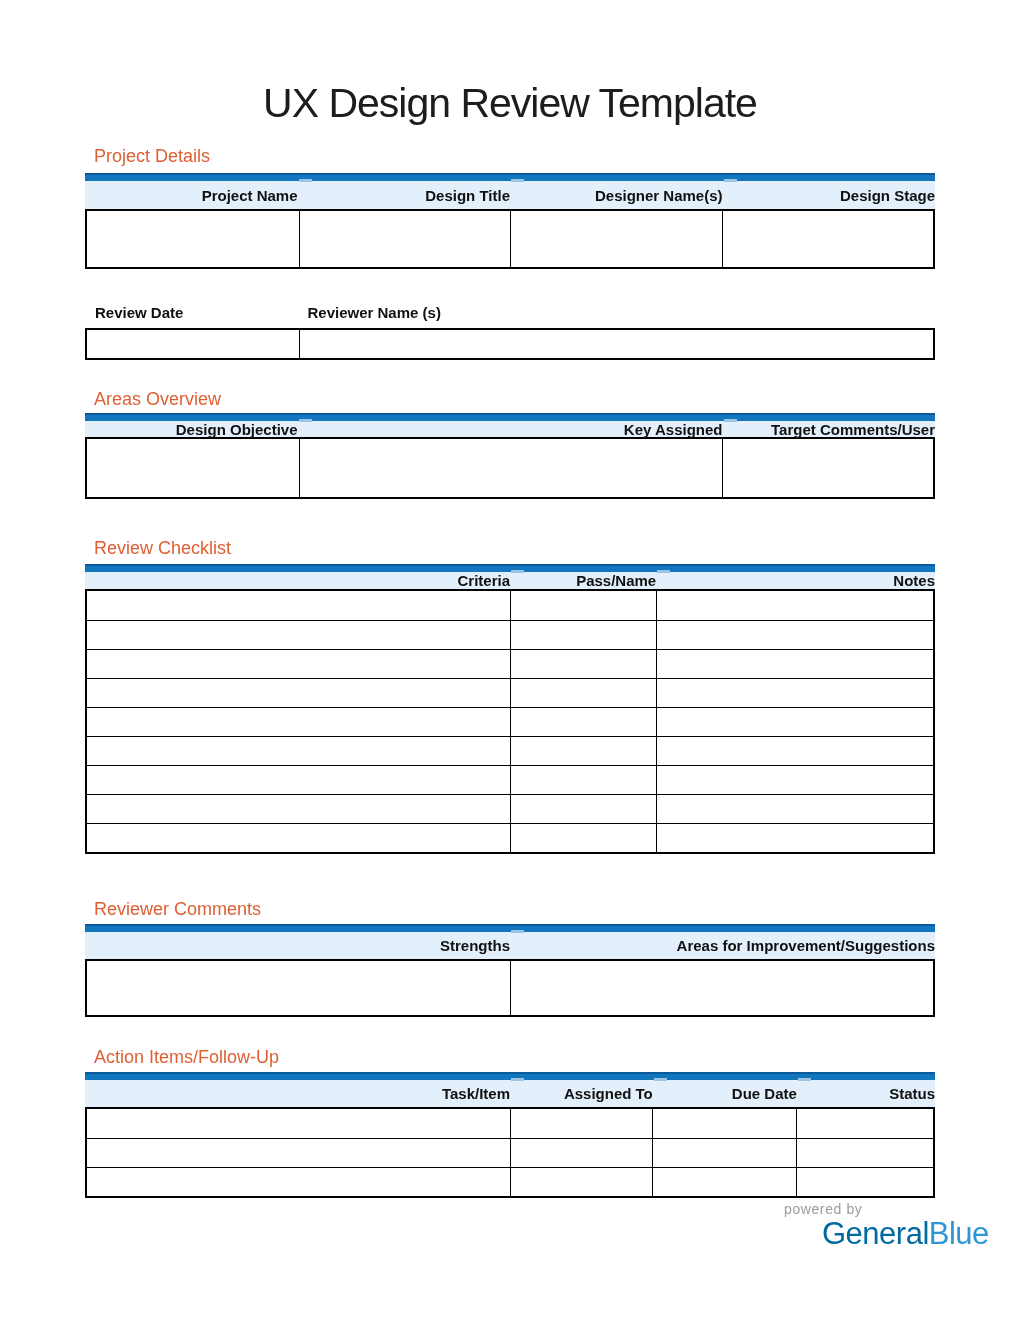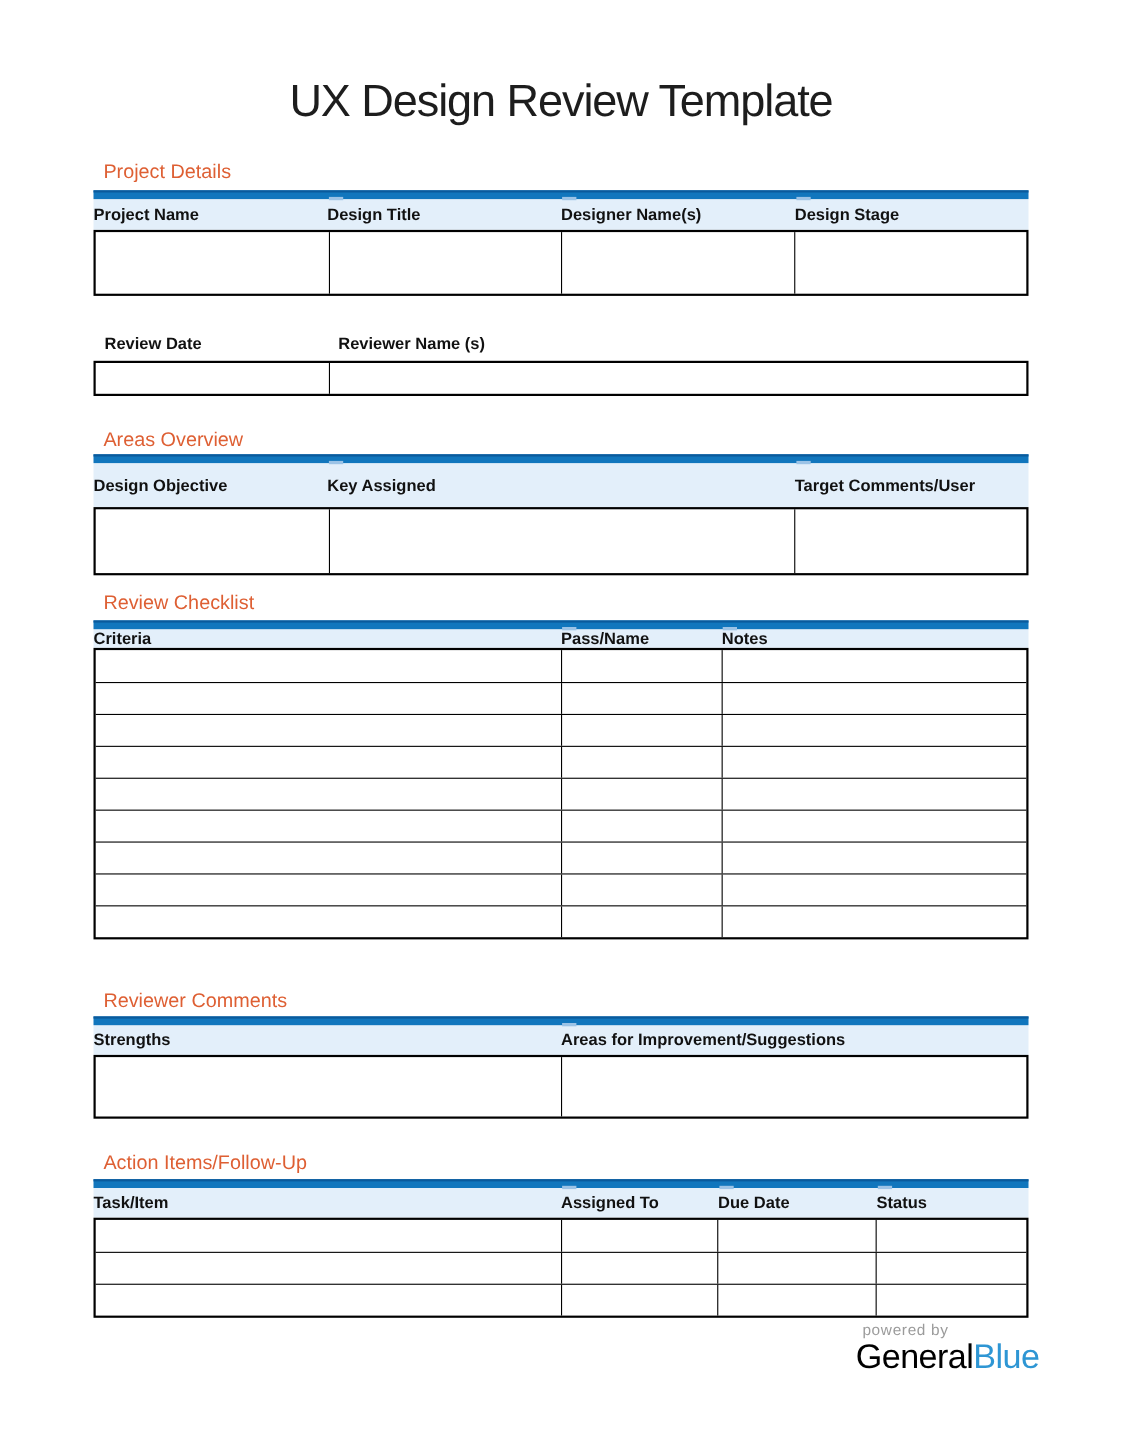--- a/index.html
+++ b/index.html
@@ -9,21 +9,21 @@
   .page {
     position: relative;
     width: 1020px;
     height: 1320px;
     background: #ffffff;
     overflow: hidden;
   }
 
   .doc-title {
     position: absolute;
-    top: 68px; left: 0;
+    top: 80px; left: 0;
     width: 100%;
     text-align: center;
     font-size: 41px;
     font-weight: 400;
     letter-spacing: -1px;
     color: #1d1d1d;
   }
 
   .sec-heading {
     position: absolute;
@@ -52,21 +52,21 @@
     height: 3px;
     background: #9cc3e6;
   }
 
   .thead {
     display: flex;
     align-items: center;
     background: #e3effa;
   }
   .th {
-    text-align: left;
+    text-align: right;
     font-weight: 700;
     font-size: 15px;
     color: #111111;
   }
 
   .tbody {
     border: 2px solid #000000;
     background: #ffffff;
   }
   .tbody.single { display: flex; }
@@ -101,21 +101,21 @@
     letter-spacing: 0.6px;
     color: #9b9b9b;
     margin-left: 6px;
   }
   .brand {
     font-size: 31px;
     letter-spacing: -0.5px;
     line-height: 34px;
     white-space: nowrap;
   }
-  .brand-general { color: #000000; }
+  .brand-general { color: #0369a1; margin-left: 44px; }
   .brand-blue { color: #2e96d4; }
 </style>
 </head>
 <body>
 
 <div class="page">
 
   <h1 class="doc-title">UX Design Review Template</h1>
 
   <h2 class="sec-heading" style="top:146px">Project Details</h2>
@@ -149,21 +149,21 @@
       <div class="td" style="width:75%"></div>
     </div>
   </div>
 
   <h2 class="sec-heading" style="top:389px">Areas Overview</h2>
   <div class="tbl" style="top:413px">
     <div class="bar">
       <i class="notch" style="left:calc(25% + 1px)"></i>
       <i class="notch" style="left:calc(75% + 1px)"></i>
     </div>
-    <div class="thead" style="height:40px">
+    <div class="thead" style="height:16px">
       <div class="th" style="width:25%">Design Objective</div>
       <div class="th" style="width:50%">Key Assigned</div>
       <div class="th" style="width:25%">Target Comments/User</div>
     </div>
     <div class="tbody single" style="height:62px">
       <div class="td" style="width:25%"></div>
       <div class="td" style="width:50%"></div>
       <div class="td" style="width:25%"></div>
     </div>
   </div>

